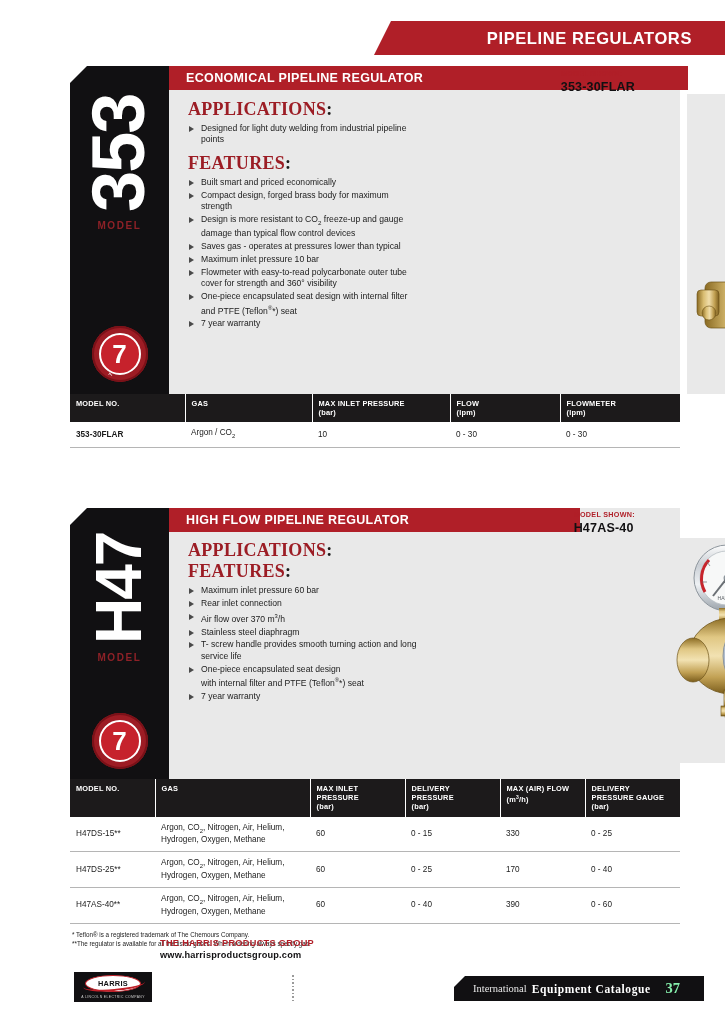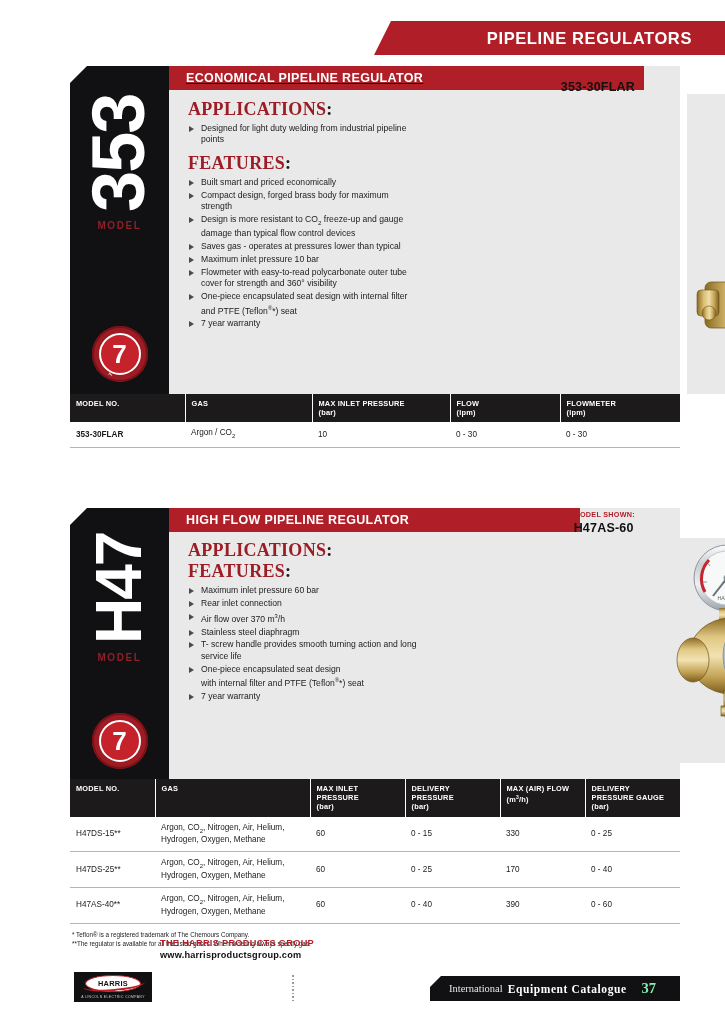--- a/index.html
+++ b/index.html
@@ -109,21 +109,21 @@
     background: #e9e9e9;
   }
   .prod1 .content-panel { top: 0; width: 511px; height: 334px; }
   .prod2 .content-panel { top: 0; width: 511px; height: 277px; }
 
   .prod-title-bar {
     position: absolute; left: 0; top: 0;
     height: 24px; background: #b01f28;
     display: flex; align-items: center;
   }
-  .prod1 .prod-title-bar { width: 475px; text-decoration: underline; }
+  .prod1 .prod-title-bar { width: 519px; }
   .prod2 .prod-title-bar { width: 411px; }
   .prod-title {
     color: #ffffff; font-size: 12.5px; font-weight: bold;
     letter-spacing: 0.35px; padding-left: 17px;
   }
 
   .model-shown {
     position: absolute;
     right: 45px;
   }
@@ -265,21 +265,21 @@
   .footer-brand-url {
     color: #111012; font-size: 9.2px; font-weight: bold;
     letter-spacing: 0.2px; margin-top: 2px;
   }
   .footer-dots {
     position: absolute; left: 292px; top: 975px;
     width: 2px; height: 28px;
     background: repeating-linear-gradient(to bottom, #9a9a9a 0 1.5px, transparent 1.5px 3.5px);
   }
   .footer-bar {
-    position: absolute; left: 430px; top: 976px;
+    position: absolute; left: 454px; top: 976px;
     width: 250px; height: 25px;
     background: #111012;
     clip-path: polygon(11px 0, 250px 0, 250px 25px, 0 25px, 0 11px);
     display: flex; align-items: center;
   }
   .footer-cat-light {
     color: #e8e8e8; font-family: "Liberation Serif", serif;
     font-size: 10.5px; padding-left: 19px;
   }
   .footer-cat-bold {
@@ -450,21 +450,21 @@
     </div>
   </div>
 
   <div class="content-panel">
     <div class="prod-title-bar">
       <div class="prod-title">HIGH FLOW PIPELINE REGULATOR</div>
     </div>
 
     <div class="model-shown">
       <div class="model-shown-label">MODEL SHOWN:</div>
-      <div class="model-shown-value">H47AS-60</div>
+      <div class="model-shown-value">H47AS-40</div>
     </div>
 
     <div class="text-col">
       <div class="section-head"><span>APPLICATIONS</span><span class="colon">:</span></div>
       <div class="section-head"><span>FEATURES</span><span class="colon">:</span></div>
       <ul class="bullets">
         <li>Maximum inlet pressure 60 bar</li>
         <li>Rear inlet connection</li>
         <li>Air flow over 370 m<sup>3</sup>/h</li>
         <li>Stainless steel diaphragm</li>

